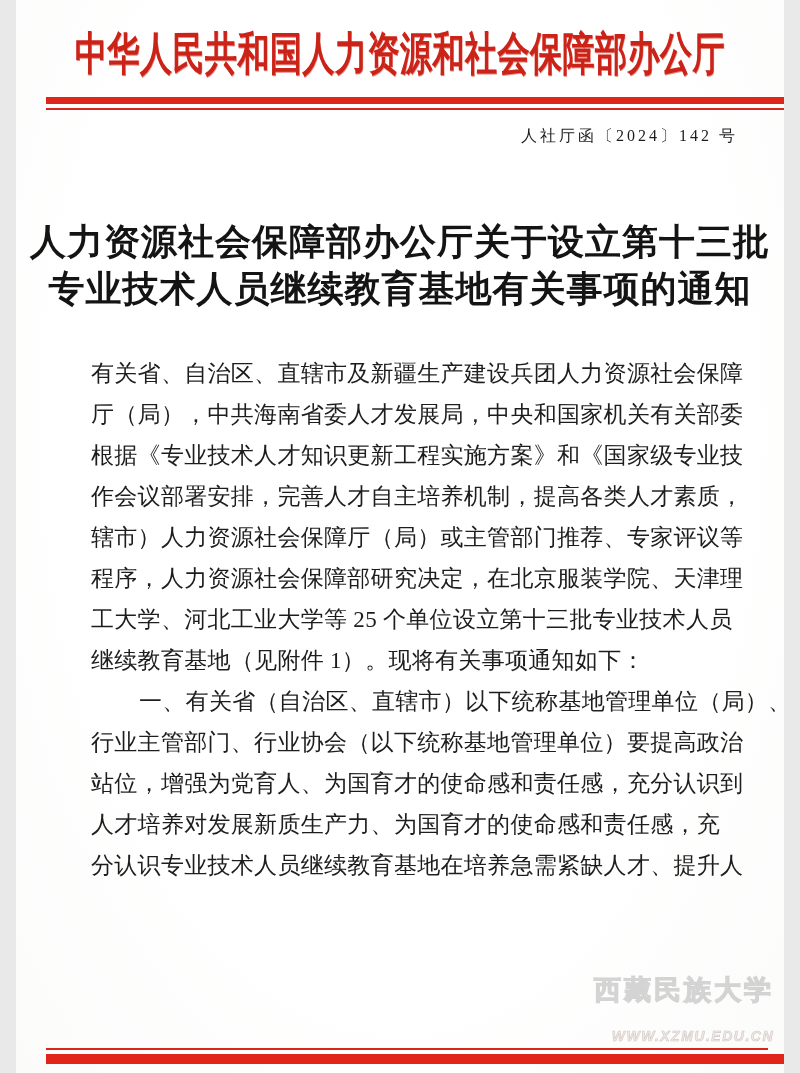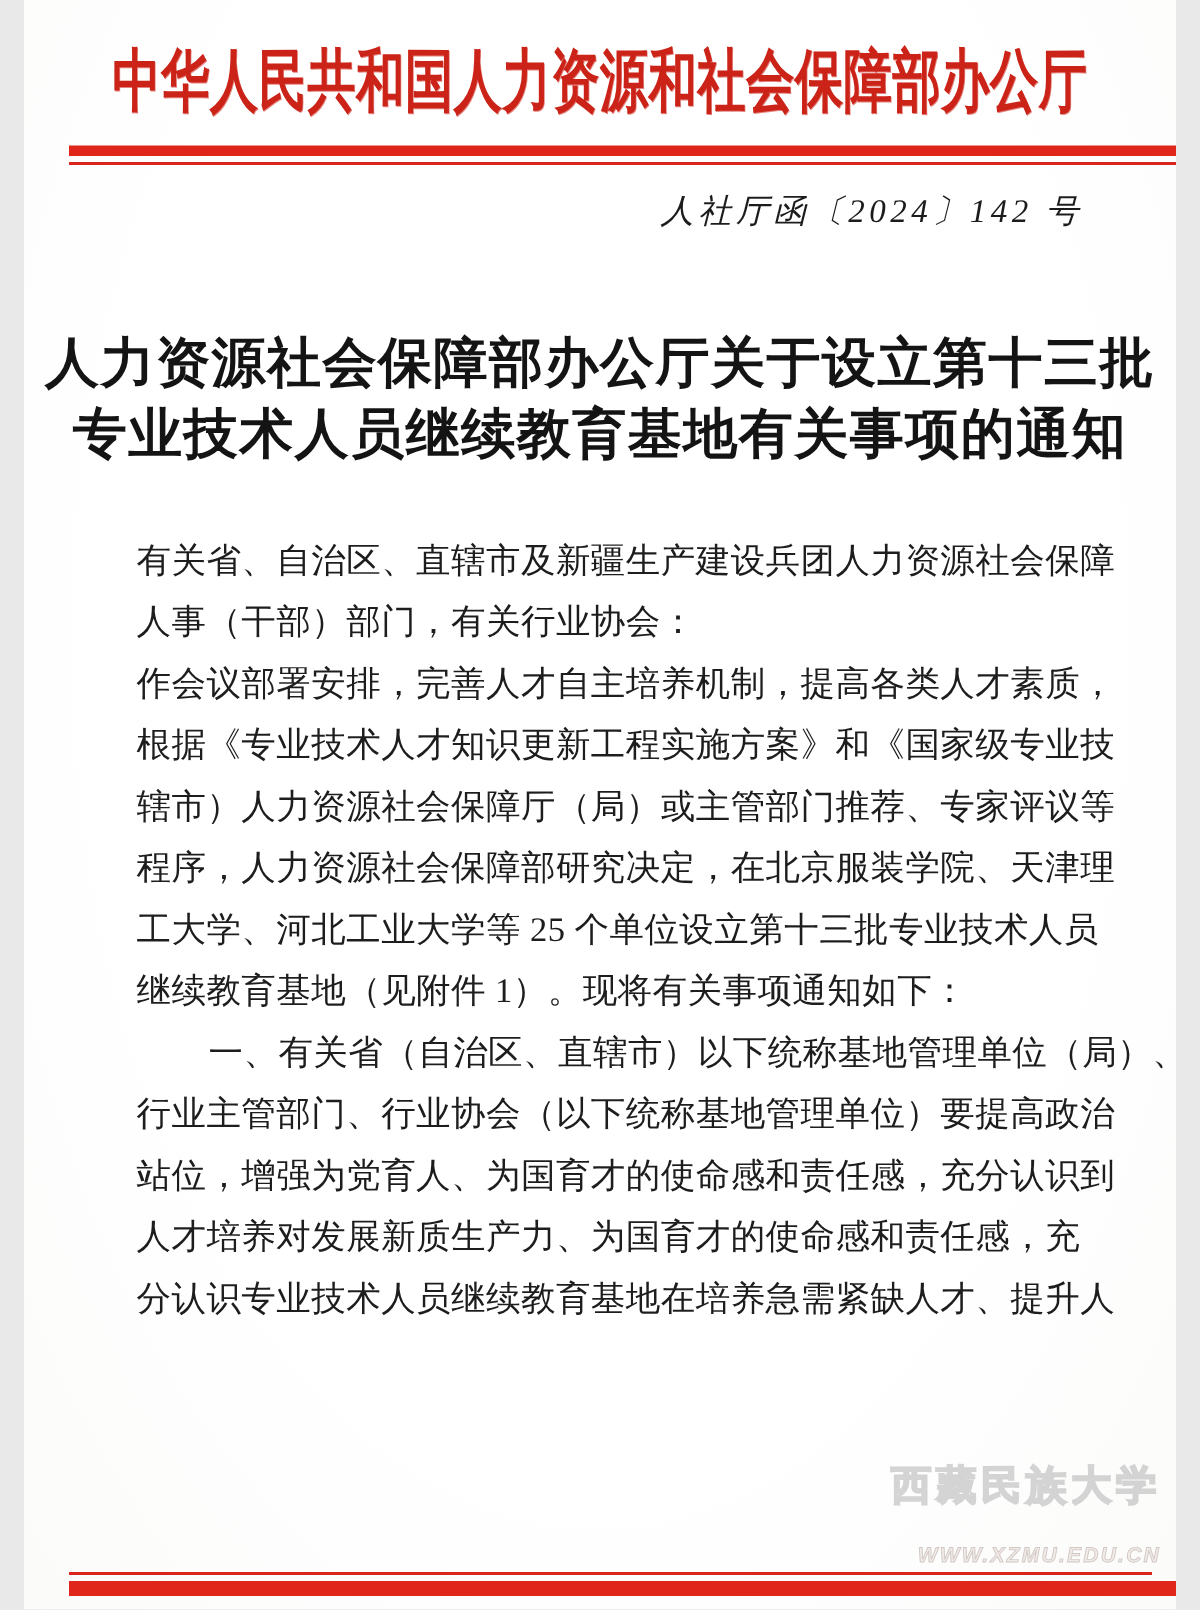--- a/index.html
+++ b/index.html
@@ -32,26 +32,25 @@
     top: 97px; left: 30px; width: 740px; height: 7px;
     background: #e0251a;
   }
   .rule-top-thin {
     position: absolute;
     top: 108px; left: 30px; width: 740px; height: 2px;
     background: #d8261c;
   }
   .doc-number {
     position: absolute;
-    top: 126px; right: 62px;
-    font-size: 22px;
+    top: 126px; right: 46px;
+    font-size: 16px;
     color: #1c1c1c;
     letter-spacing: 3px;
     white-space: nowrap;
-    font-style: italic;
   }
   
   .doc-title {
     position: absolute;
     top: 219px; left: 0; right: 0;
     text-align: center;
     font-size: 36px;
     line-height: 47px;
     font-weight: bold;
     color: #141414;
@@ -121,23 +120,23 @@
 
   <div class="doc-number">人社厅函〔2024〕142 号</div>
 
   <div class="doc-title">
     <div>人力资源社会保障部办公厅关于设立第十三批</div>
     <div>专业技术人员继续教育基地有关事项的通知</div>
   </div>
 
   <div class="body-text">
     <div class="body-line">有关省、自治区、直辖市及新疆生产建设兵团人力资源社会保障</div>
-    <div class="body-line">人事（干部）部门，有关行业协会：</div>
+    <div class="body-line">厅（局），中共海南省委人才发展局，中央和国家机关有关部委</div>
+    <div class="body-line">根据《专业技术人才知识更新工程实施方案》和《国家级专业技</div>
     <div class="body-line">作会议部署安排，完善人才自主培养机制，提高各类人才素质，</div>
-    <div class="body-line">根据《专业技术人才知识更新工程实施方案》和《国家级专业技</div>
     <div class="body-line">辖市）人力资源社会保障厅（局）或主管部门推荐、专家评议等</div>
     <div class="body-line">程序，人力资源社会保障部研究决定，在北京服装学院、天津理</div>
     <div class="body-line">工大学、河北工业大学等 25 个单位设立第十三批专业技术人员</div>
     <div class="body-line">继续教育基地（见附件 1）。现将有关事项通知如下：</div>
     <div class="body-line indent">一、有关省（自治区、直辖市）以下统称基地管理单位（局）、</div>
     <div class="body-line">行业主管部门、行业协会（以下统称基地管理单位）要提高政治</div>
     <div class="body-line">站位，增强为党育人、为国育才的使命感和责任感，充分认识到</div>
     <div class="body-line">人才培养对发展新质生产力、为国育才的使命感和责任感，充</div>
     <div class="body-line">分认识专业技术人员继续教育基地在培养急需紧缺人才、提升人</div>
   </div>

